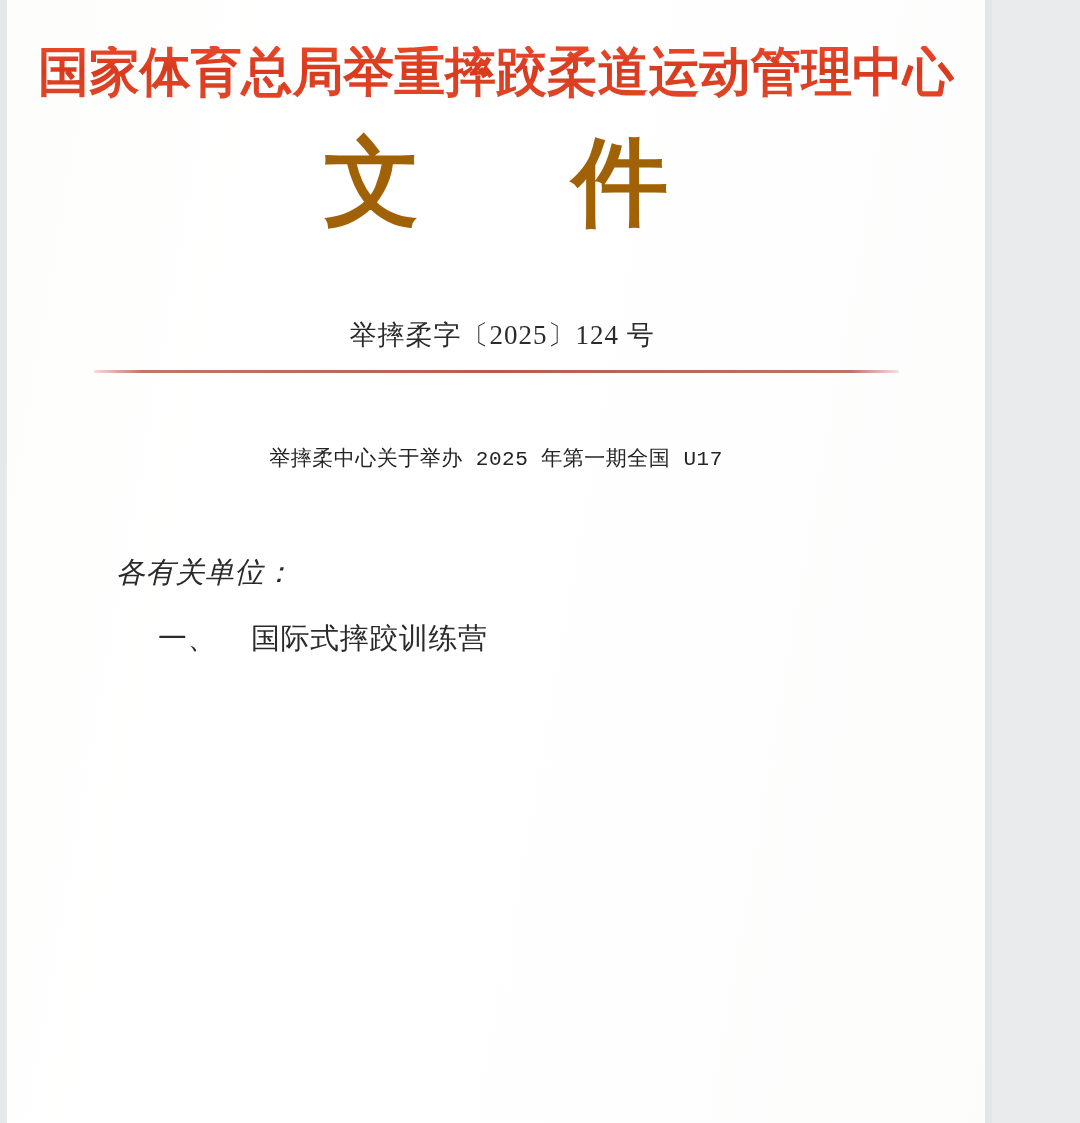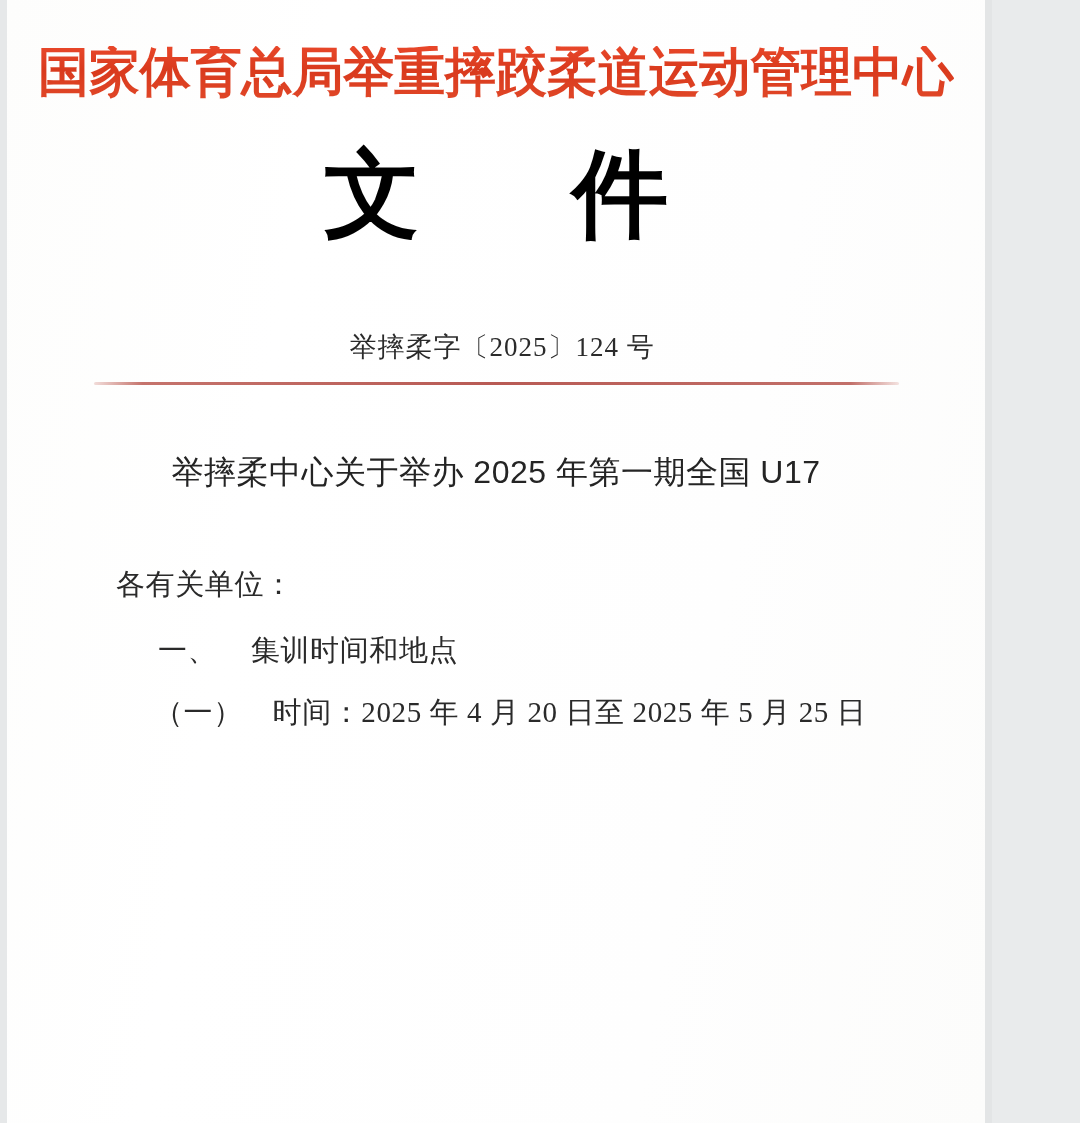--- a/index.html
+++ b/index.html
@@ -56,24 +56,24 @@
     color: #dd3b1f;
     background: linear-gradient(180deg, #e8472a 0%, #d93a1d 45%, #e04627 100%);
     -webkit-background-clip: text;
     background-clip: text;
     -webkit-text-fill-color: transparent;
     transform: scaleX(0.96);
     white-space: nowrap;
   }
 
   .wenjian {
-    margin-top: 48px;
+    margin-top: 36px;
     text-align: center;
     line-height: 1;
-    color: #000000;
+    color: #a16207;
     font-weight: 700;
     font-size: 96px;
     font-family: "Liberation Serif", "DejaVu Serif", serif;
   }
   .wenjian .gap {
     display: inline-block;
     width: 104px;
   }
 
   
@@ -96,39 +96,39 @@
         #b85a54 50%,
         #c2706a 94%,
         rgba(205,120,110,0.20) 100%);
     border-radius: 2px;
   }
 
   
   .doc-title {
     margin-top: 56px;
     text-align: center;
-    font-size: 32px;
+    font-size: 21px;
     line-height: 62px;
     color: #242424;
     letter-spacing: 0.5px;
-    font-family: Liberation Sans, sans-serif;
+    font-family: Liberation Mono, monospace;
   }
   .doc-title div { white-space: nowrap; }
 
   
   .body-block {
     margin: 50px auto 0 auto;
     width: 760px;
     color: #2a2a2a;
     font-size: 29px;
     line-height: 62px;
     letter-spacing: 0.6px;
     font-family: "Liberation Serif", "DejaVu Serif", serif;
   }
-  .salutation { text-indent: 0; }
+  .salutation { text-indent: 0; font-style: italic; }
   .para {
     text-align: justify;
     text-align-last: left;
     text-indent: 58px;
     margin-top: 6px;
   }
   .list-head {
     margin-top: 4px;
     padding-left: 42px;
   }
@@ -164,25 +164,20 @@
     </div>
 
     <div class="body-block">
 
       <div class="salutation">各有关单位：</div>
 
 
       <div class="list-head">
         <span>一、</span>
         <span class="num-gap"></span>
-        <span>集训时间和地点</span>
+        <span>国际式摔跤训练营</span>
       </div>
 
-      <div class="list-item">
-        <span>（一）</span>
-        <span class="lbl-gap"></span>
-        <span>时间：2025 年 4 月 20 日至 2025 年 5 月 25 日</span>
-      </div>
 
 
     </div>
   </div>
 </div>
 
 </body></html>

